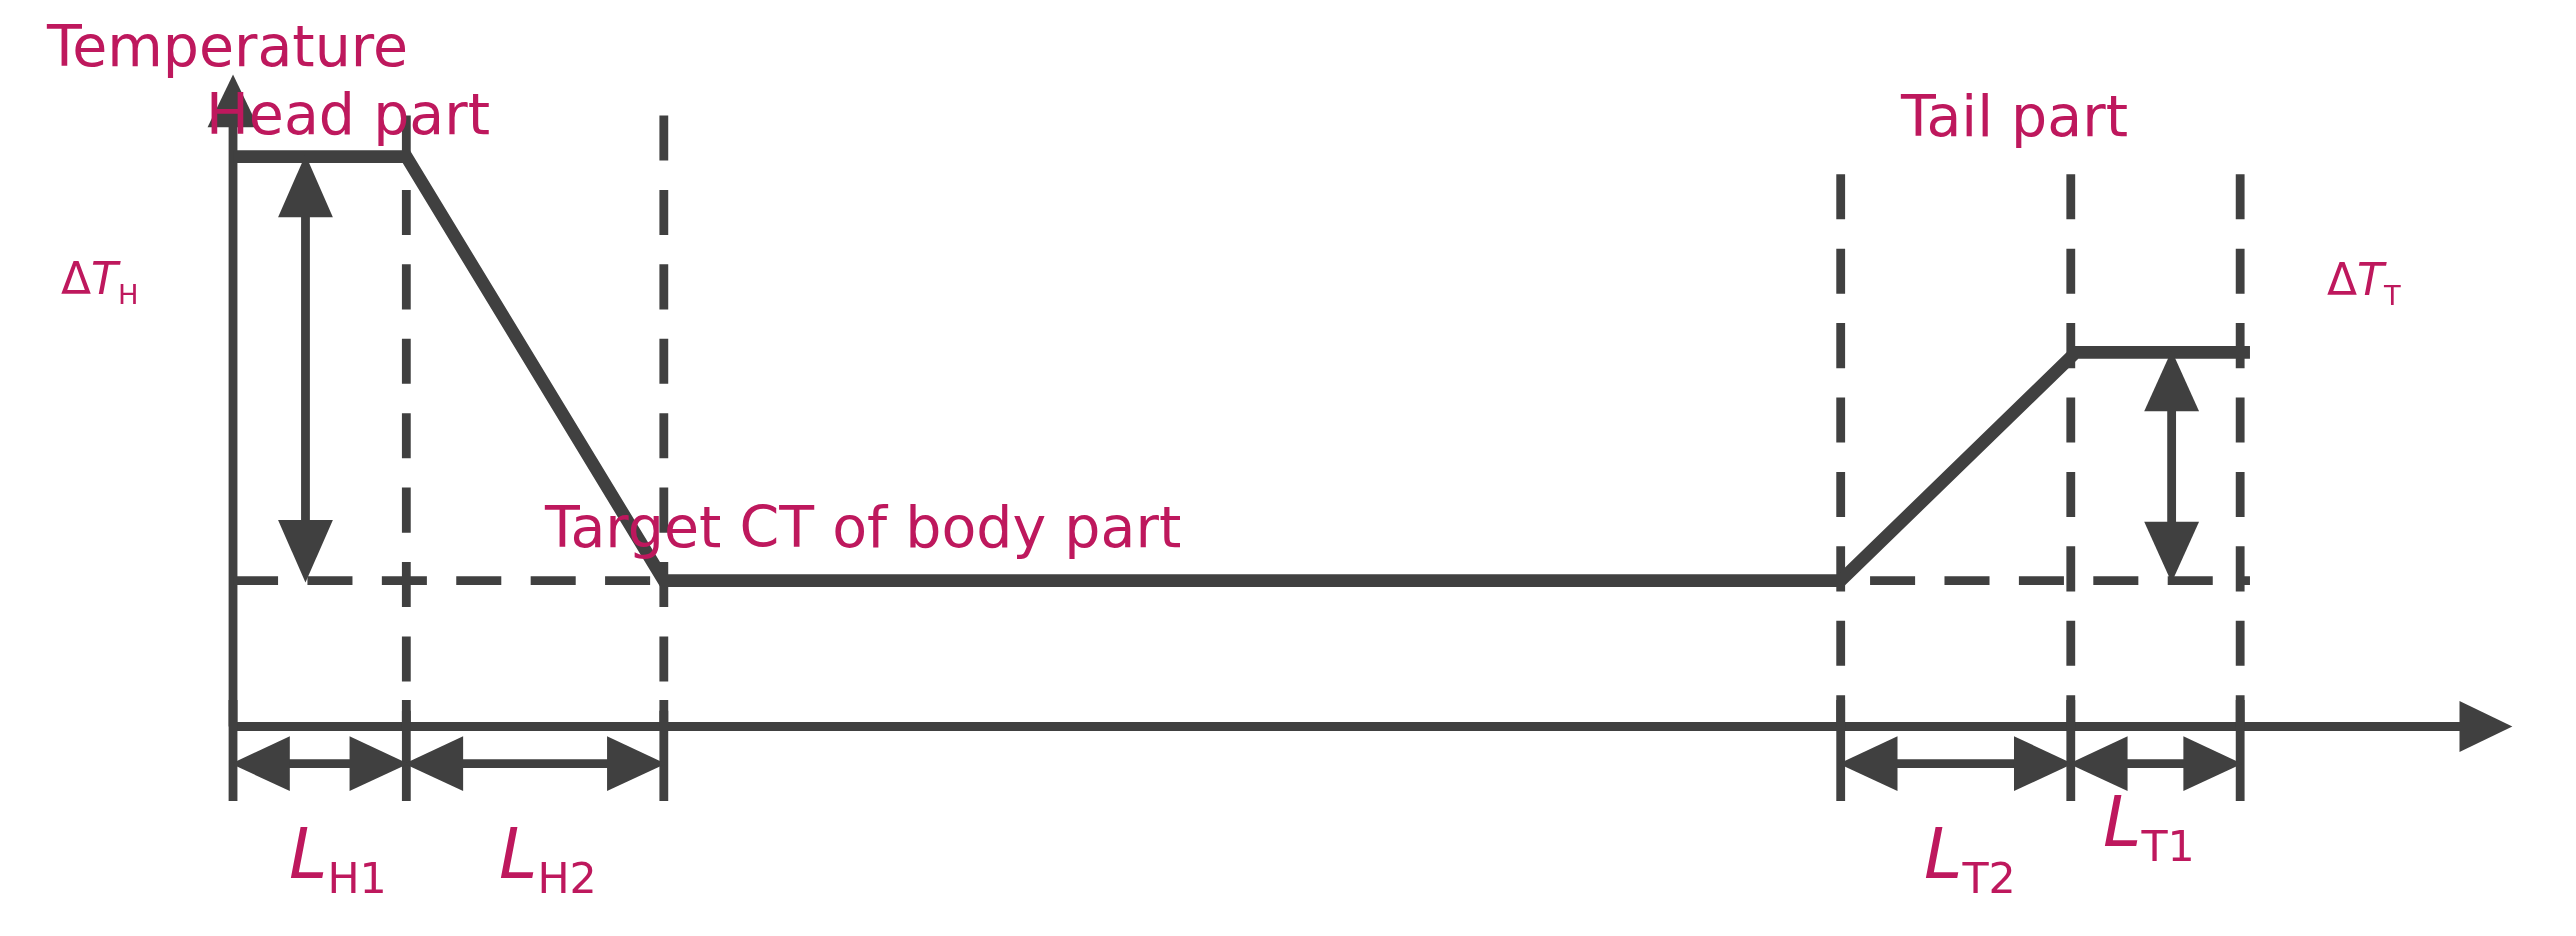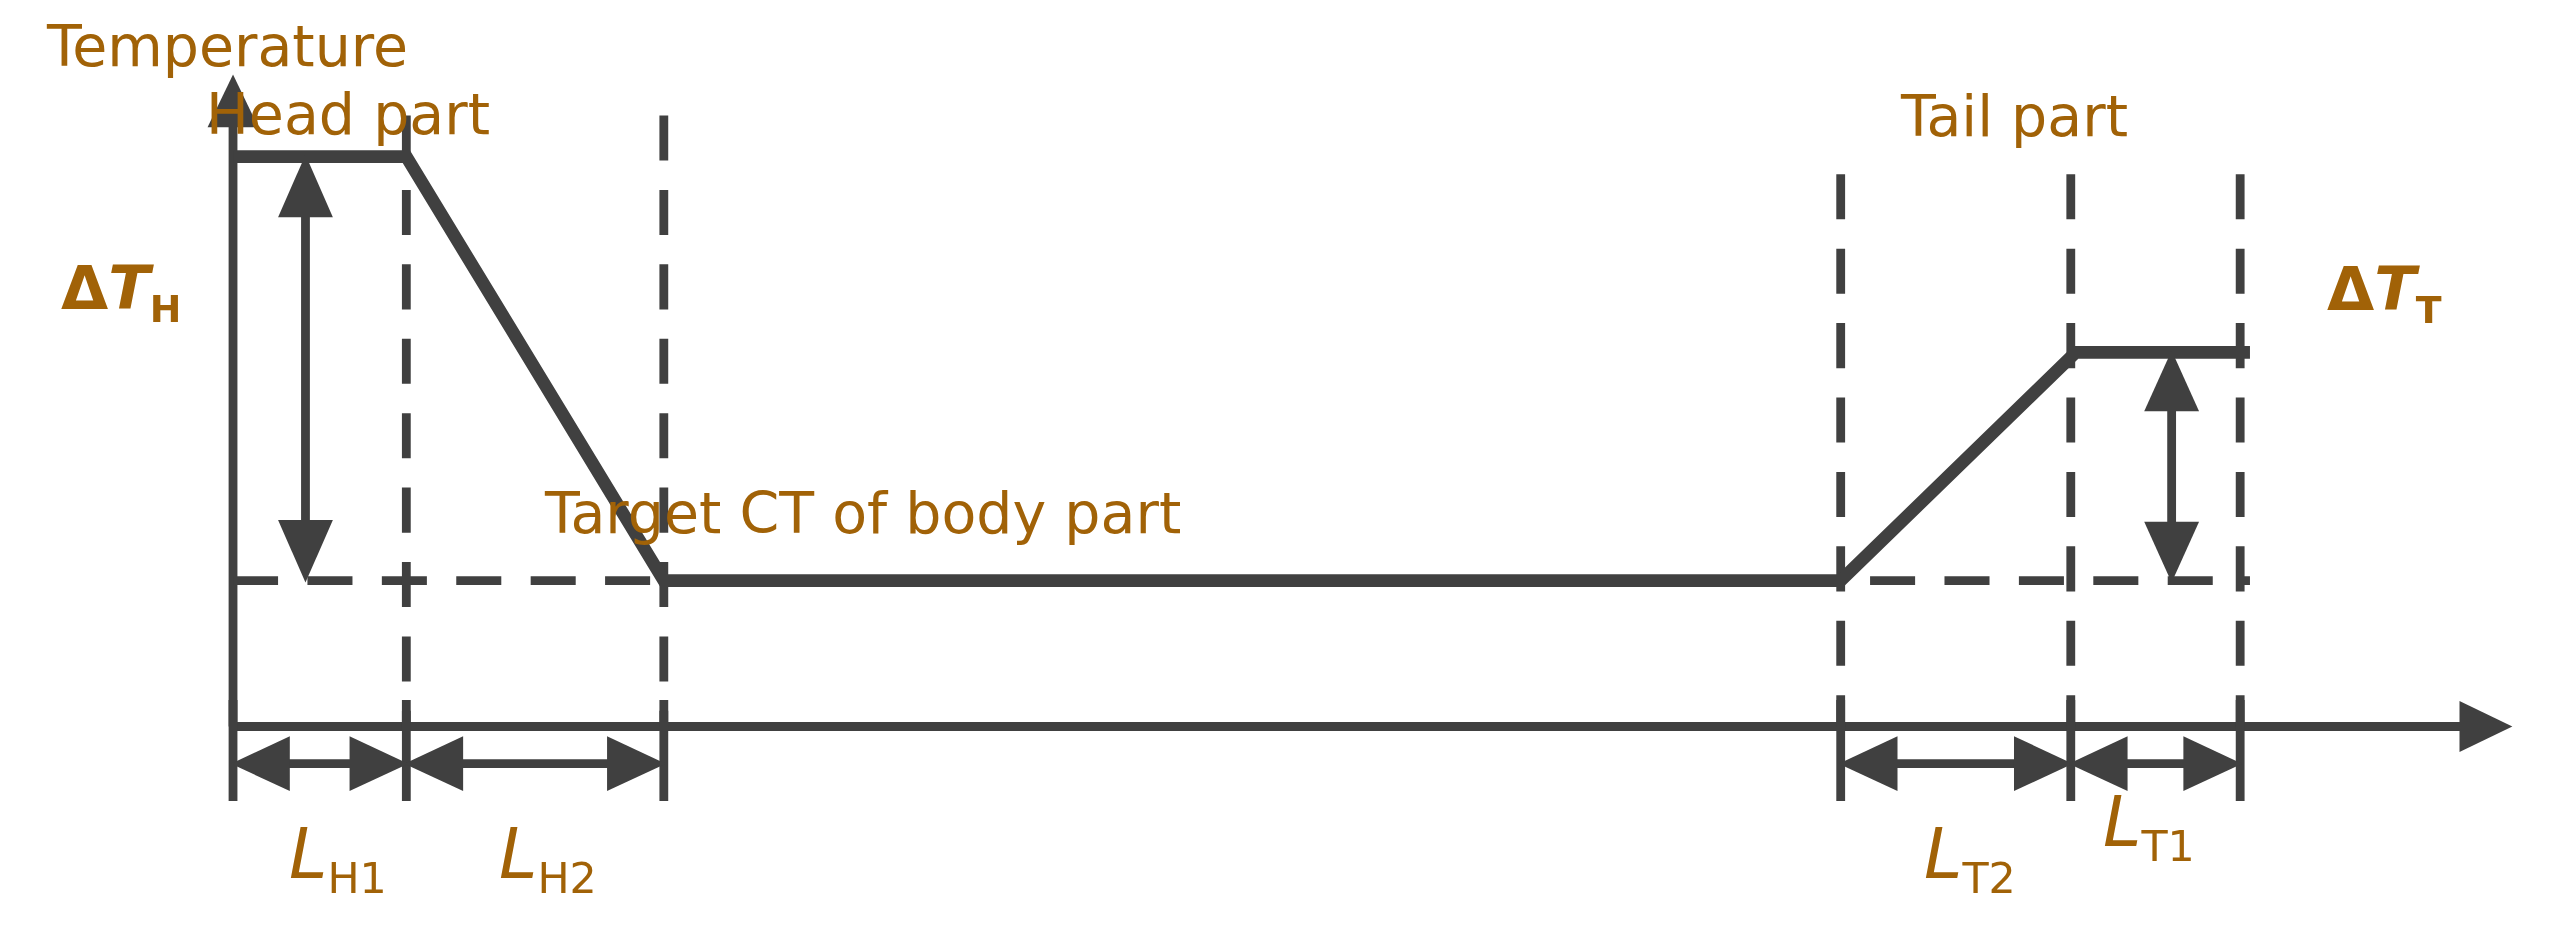--- a/index.html
+++ b/index.html
@@ -21,32 +21,32 @@
   }
   svg#diagram-svg {
     position: absolute;
     top: 0;
     left: 0;
     width: 2576px;
     height: 937px;
   }
   .lbl {
     position: absolute;
-    color: #a16207;
+    color: #be185d;
     white-space: nowrap;
     font-family: "DejaVu Sans", "Liberation Sans", sans-serif;
     line-height: 1;
   }
   .lbl-plain {
     font-size: 57px;
     font-weight: 400;
   }
   .math {
-    font-size: 61px;
-    font-weight: 700;
+    font-size: 44px;
+    font-weight: 400;
   }
   .math .it {
     font-style: italic;
   }
   .math .sub {
     font-size: 0.62em;
     vertical-align: sub;
     font-style: normal;
   }
   .math-l {
@@ -152,21 +152,21 @@
 
   </svg>
 
   <div class="lbl lbl-plain" style="left:47px; top:17.6px;">Temperature</div>
 
 
   <div class="lbl lbl-plain" style="left:206px; top:86px;">Head part</div>
 
   <div class="lbl lbl-plain" style="left:1857px; top:88px;margin-left:44px;">Tail part</div>
 
-  <div class="lbl lbl-plain" style="left:545px; top:485px;">Target CT of body part</div>
+  <div class="lbl lbl-plain" style="left:545px; top:499px;">Target CT of body part</div>
 
   <div class="lbl math" style="left:61px; top:257px;">
     <span>Δ</span><span class="it">T</span><span class="sub">H</span>
   </div>
 
   <div class="lbl math" style="left:2327px; top:258px;">
     <span>Δ</span><span class="it">T</span><span class="sub">T</span>
   </div>
 
   <div class="lbl math-l" style="left:289px; top:820px;">

